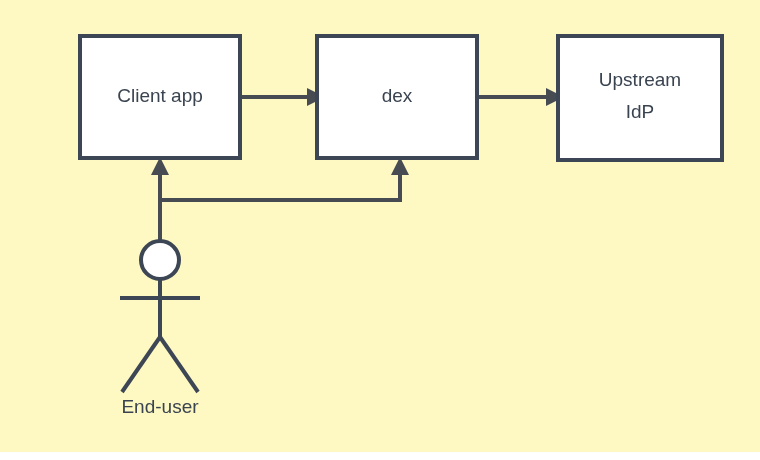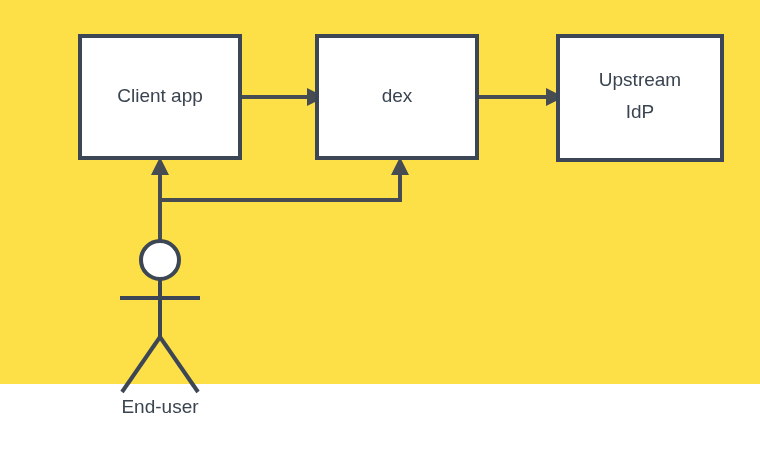--- a/index.html
+++ b/index.html
@@ -9,22 +9,22 @@
   }
   body {
     width: 760px;
     height: 460px;
     font-family: "Liberation Sans", sans-serif;
     overflow: hidden;
   }
   #canvas-wrap {
     position: relative;
     width: 760px;
-    height: 384px;
-    background: #fde047;
+    height: 452px;
+    background: #fef9c3;
   }
   svg#diagram {
     position: absolute;
     top: 0;
     left: 0;
     width: 760px;
     height: 460px;
     display: block;
   }
   .box-shape {

